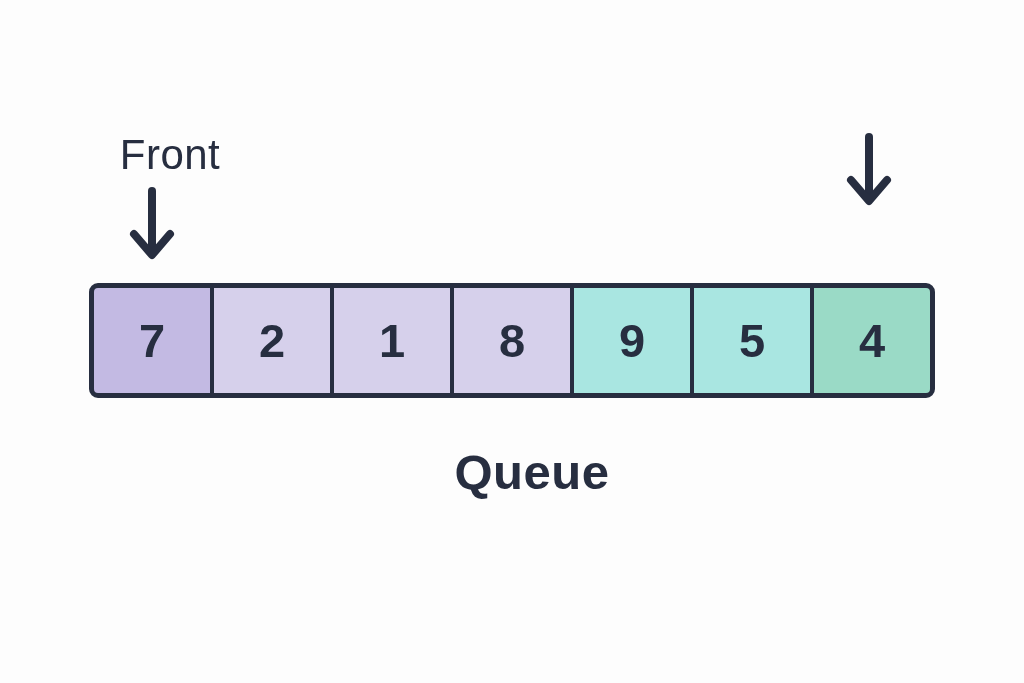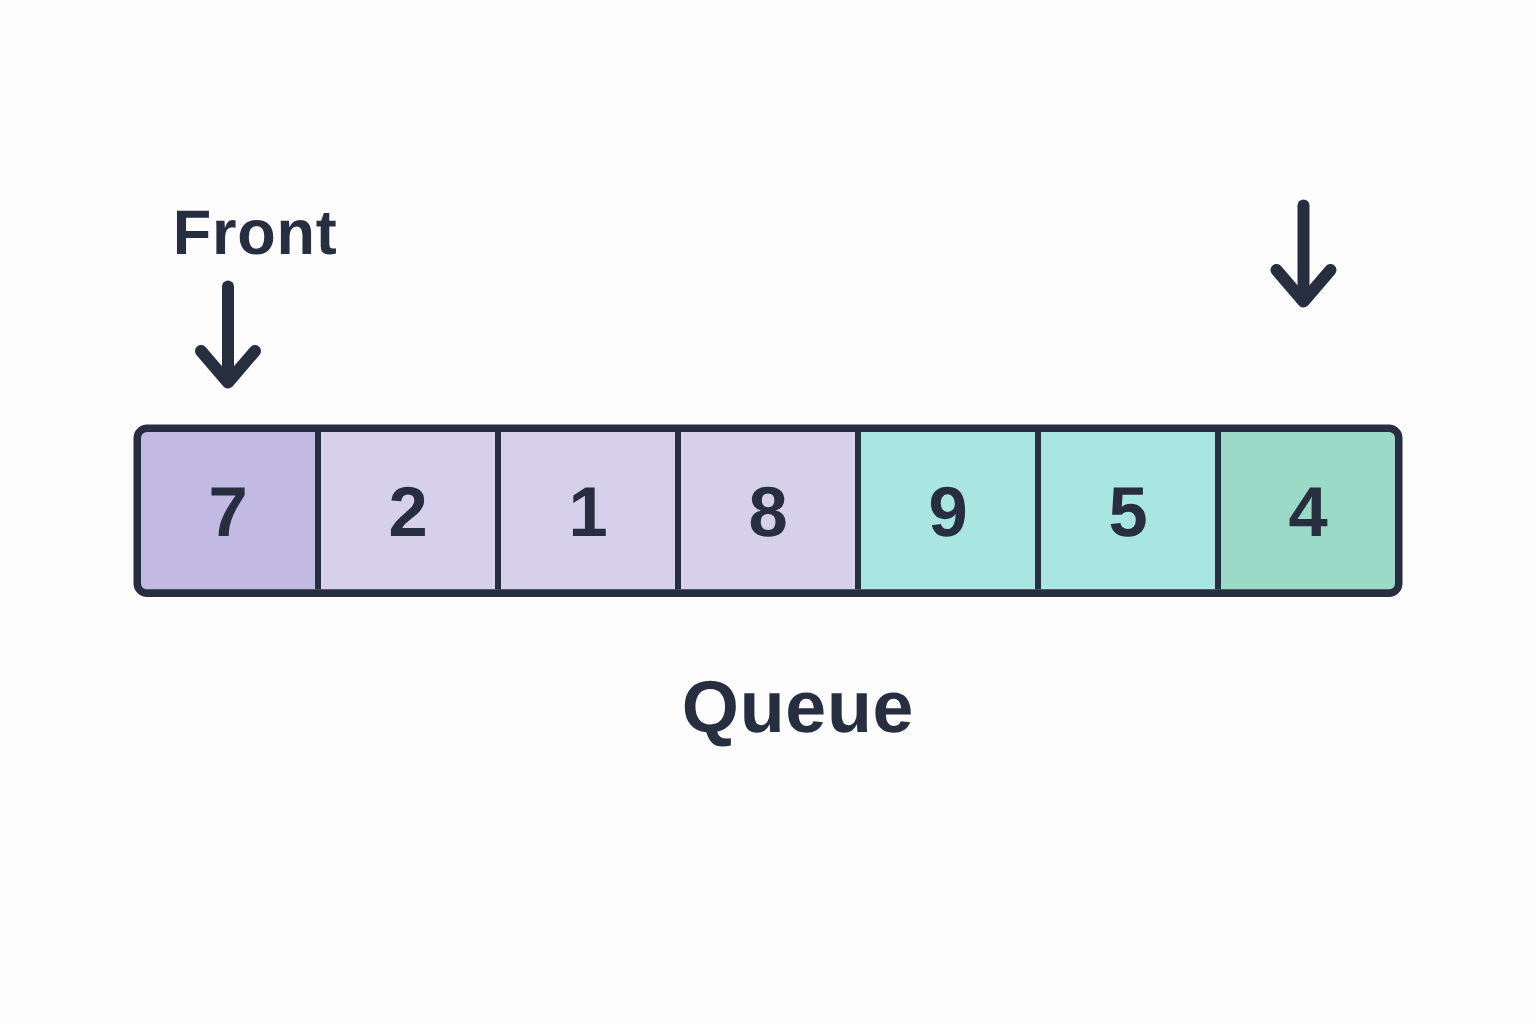--- a/index.html
+++ b/index.html
@@ -23,21 +23,21 @@
     display: flex;
     flex-direction: column;
     align-items: center;
     gap: 8px;
     top: 132px;
   }
   .pointer-front { left: 88px; width: 128px; }
   .pointer-rear  { left: 812px; width: 114px; }
   .pointer-label {
     font-size: 42px;
-    font-weight: 700;
+    font-weight: 400;
     letter-spacing: 0.5px;
     color: var(--ink);
     line-height: 1.1;
     margin-left: 36px;
   }
   .arrow-svg { display: block; }
   .queue-row {
     position: absolute;
     left: 89px; top: 283px;
     width: 846px; height: 115px;

